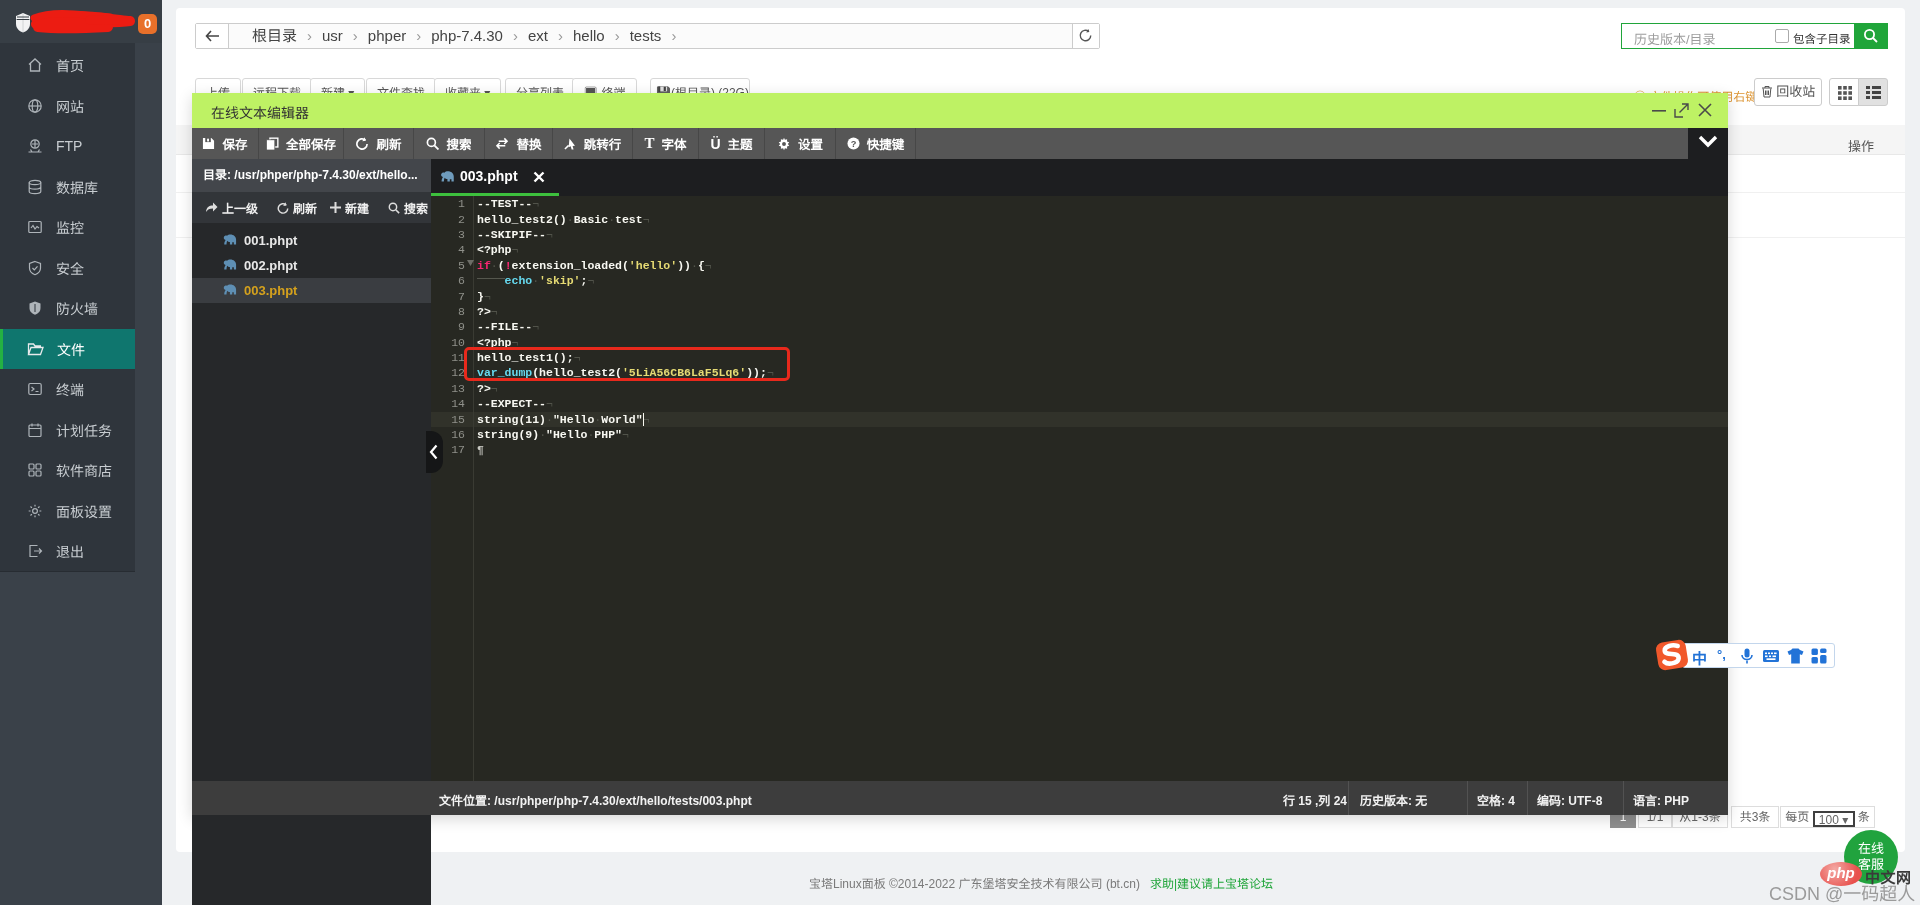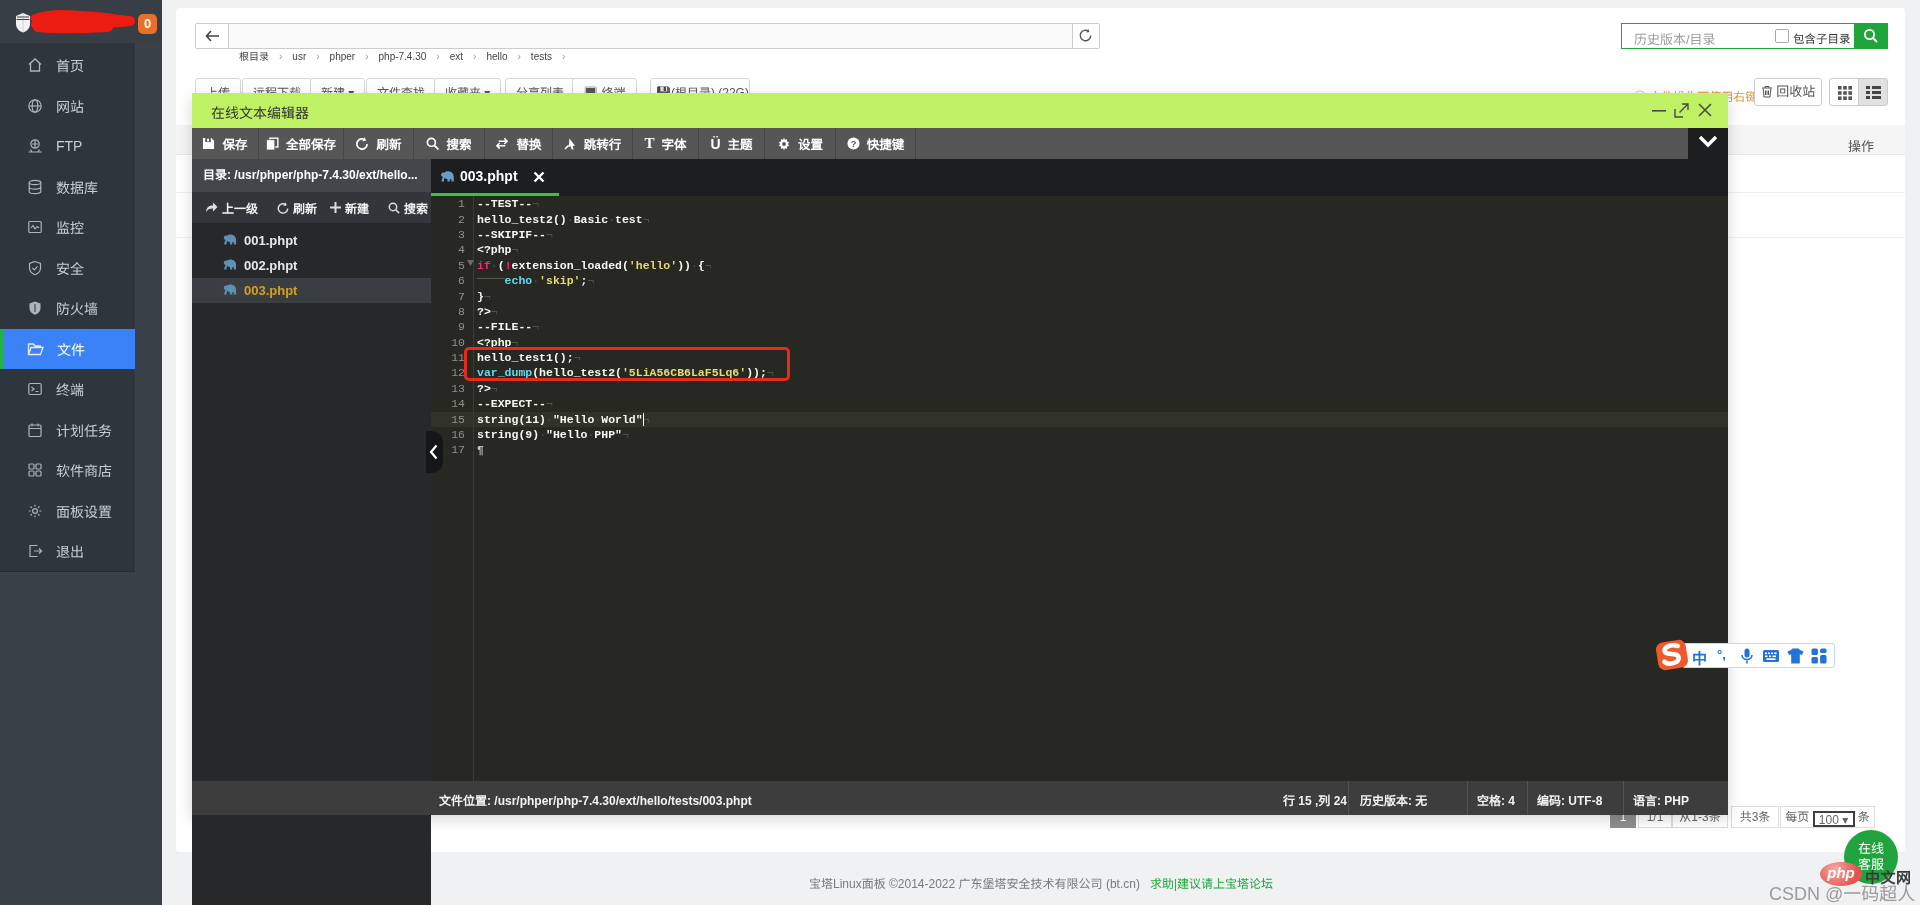--- a/index.html
+++ b/index.html
@@ -7,29 +7,29 @@
 html,body{width:1920px;height:905px;overflow:hidden;}
 body{font-family:"Liberation Sans",sans-serif;background:#eff1f3;position:relative;}
 #app{position:absolute;left:0;top:0;width:1920px;height:905px;}
 .abs{position:absolute;}
 
 #sidebar{position:absolute;left:0;top:0;width:162px;height:905px;background:#3a4149;z-index:5;}
 #sb-head{position:absolute;left:0;top:0;width:162px;height:43px;background:#373e45;}
 #sb-menu{position:absolute;left:0;top:43px;width:135px;height:529px;background:#2f353c;border-bottom:1px solid #272c32;padding-top:2px;}
 .mi{position:relative;height:40.5px;display:flex;align-items:center;padding-left:27px;color:#c8cdd1;font-size:14px;}
 .mi svg{margin-right:13px;flex:0 0 auto;}
-.mi.active{background:#3b82f6;color:#fff;}
+.mi.active{background:#0f766e;color:#fff;}
 .mi.active::before{content:"";position:absolute;left:0;top:0;bottom:0;width:3px;background:#24b143;}
 .badge0{position:absolute;left:138px;top:14px;width:19px;height:20px;background:#e8702a;border-radius:5px;color:#fff;font-size:13px;font-weight:bold;text-align:center;line-height:20px;}
 
 #panel{position:absolute;left:176px;top:8px;width:1729px;height:844px;background:#fff;border-radius:4px;z-index:1;}
 
 #crumbbar{position:absolute;left:19px;top:15px;width:905px;height:26px;border:1px solid #ccc;background:#fbfbfb;border-radius:2px;}
 #backbtn{position:absolute;left:0;top:0;width:33px;height:24px;border-right:1px solid #ccc;background:#fff;text-align:center;}
-#crumbs{position:absolute;left:43px;top:0;height:24px;line-height:24px;font-size:10px;color:#444;white-space:nowrap;margin-top:21px;}
+#crumbs{position:absolute;left:56px;top:0;height:24px;line-height:24px;font-size:15px;color:#444;white-space:nowrap;}
 #crumbs .sep{color:#999;margin:0 10px;font-family:"Liberation Sans",sans-serif;}
 #refbtn{position:absolute;right:0;top:0;width:27px;height:24px;border-left:1px solid #ccc;background:#fff;}
 
 #searchbox{position:absolute;left:1445px;top:15px;width:234px;height:26px;border:1px solid #20a53a;background:#fff;font-size:13px;}
 #searchbox .ph{position:absolute;left:12px;top:5px;color:#9d9d9d;white-space:nowrap;}
 #searchbox .cb{position:absolute;left:153px;top:5px;width:14px;height:14px;border:1px solid #aaa;background:#fff;border-radius:2px;}
 #searchbox .cbl{position:absolute;left:171px;top:6px;color:#333;font-size:11.5px;white-space:nowrap;}
 #searchbtn{position:absolute;left:1679px;top:15px;width:33px;height:26px;background:#20a53a;}
 
 .fbtn{position:absolute;top:70px;height:30px;border:1px solid #d8d8d8;border-radius:3px;background:#fff;color:#555;font-size:12px;text-align:center;line-height:28px;padding:0 10px;white-space:nowrap;}

